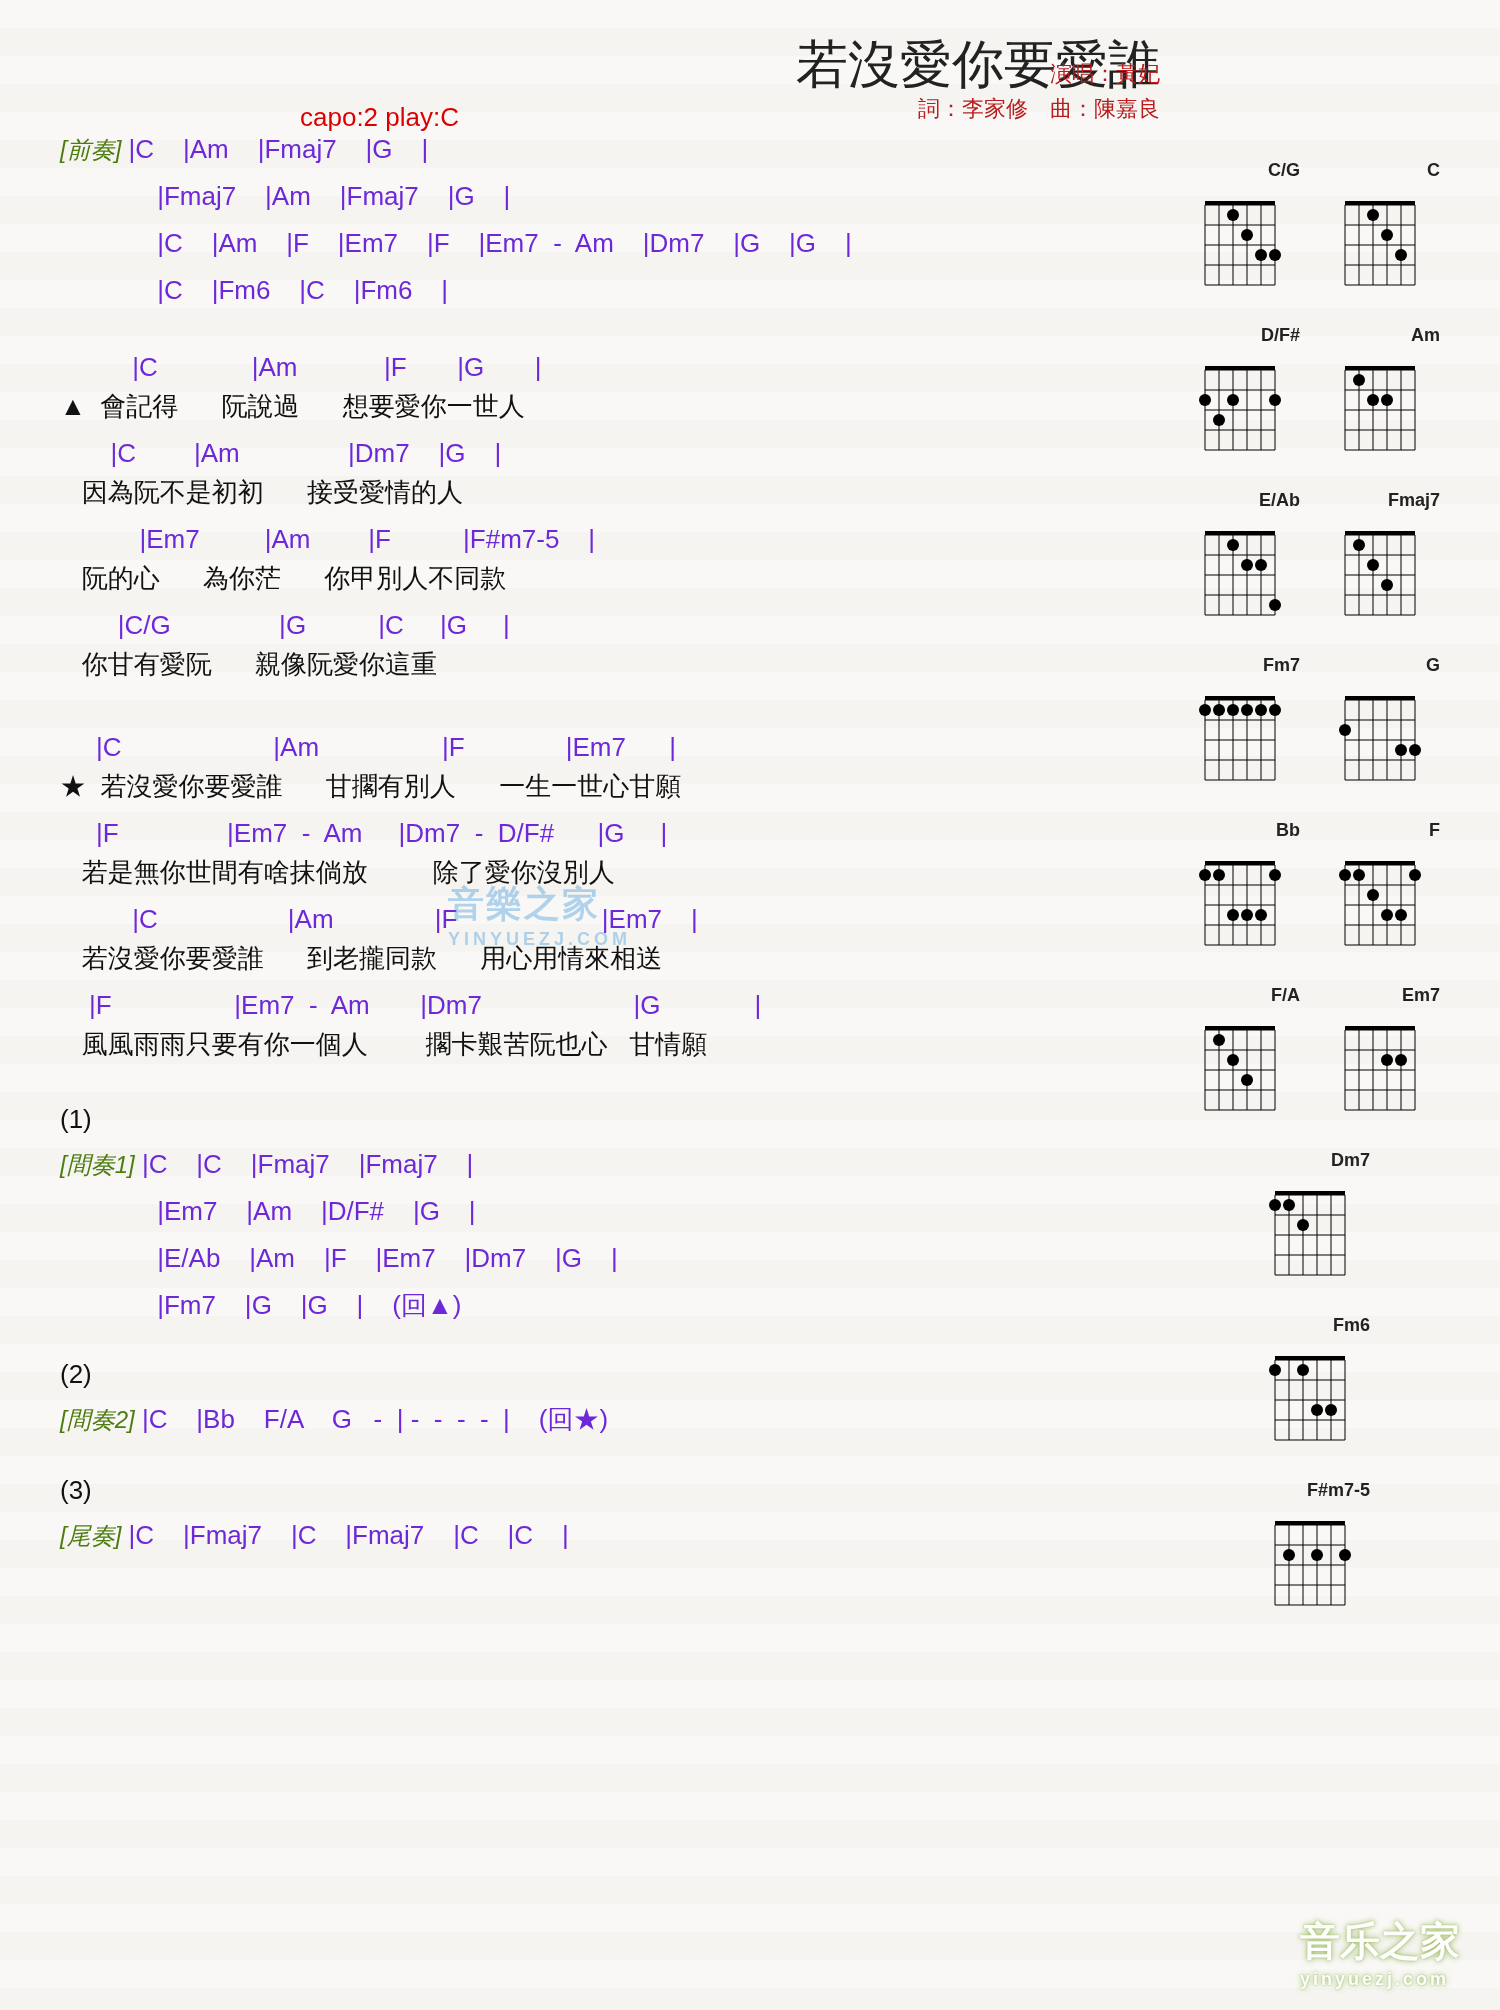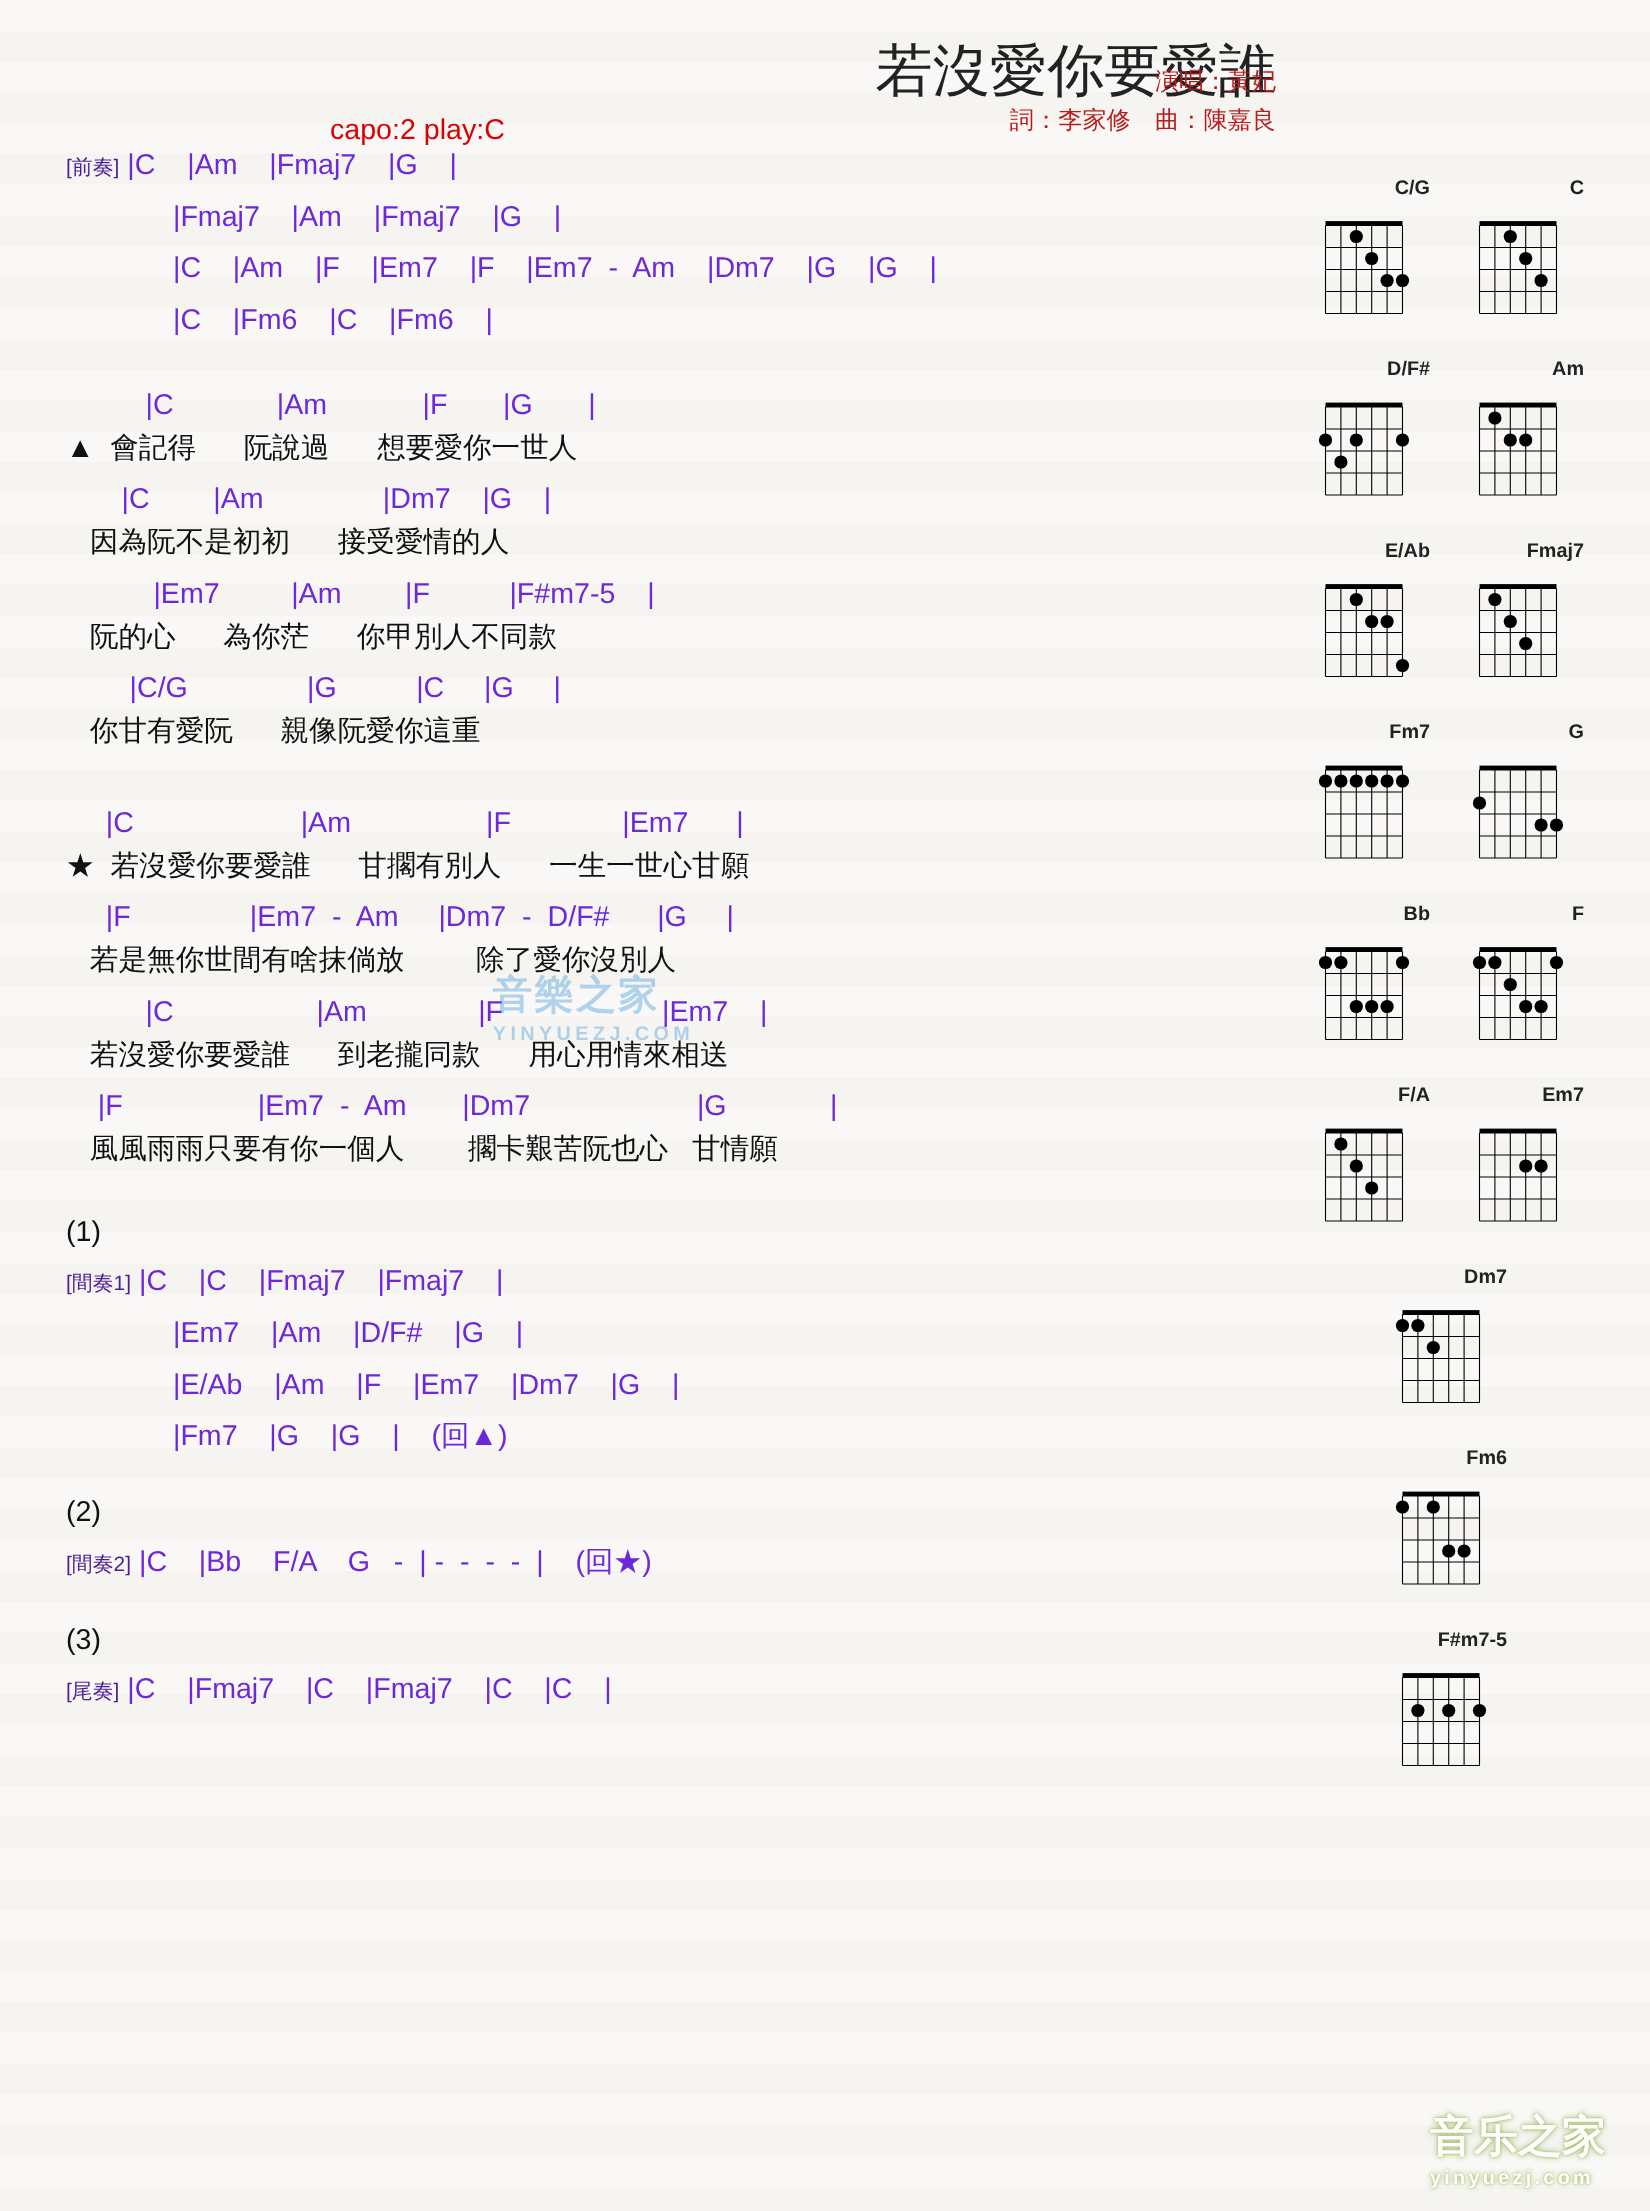--- a/index.html
+++ b/index.html
@@ -20,21 +20,21 @@
   .page { display: flex; }
   .main { flex: 1; padding-right: 20px; }
   .side { width: 260px; padding-top: 130px; }
 
   .header { position: relative; margin-bottom: 30px; }
   .title { font-size: 52px; text-align: right; font-weight: 400; margin-bottom: 8px; }
   .meta-left { position: absolute; left: 40px; top: 0; font-size: 22px; line-height: 1.4; }
   .meta-right { position: absolute; right: 0; top: 26px; font-size: 22px; text-align: right; line-height: 1.6; color: #b91c1c; }
   .capo { color: #d00; font-size: 26px; position: absolute; left: 240px; top: 72px; }
 
-  .section-mark { font-size: 19px; color: #4c1d95; display:inline; }
+  .section-mark { font-size: 24px; color: #4d7c0f; display:inline;font-style:italic; }
   .chord-line { font-size: 26px; color: #6d28d9; font-weight: 400; white-space: pre; line-height: 1.5; margin-top: 8px; }
   .lyric-line { font-size: 26px; color: #111; white-space: pre; line-height: 1.5; margin-bottom: 6px; }
   .row { margin-bottom: 2px; }
   .black { color: #111; }
   .indent { padding-left: 90px; }
 
   
   .diagram-grid { display: grid; grid-template-columns: 120px 120px; gap: 30px 20px; }
   .diagram-col { display: grid; grid-template-columns: 120px; gap: 30px; justify-content: center; }
   .diagram { text-align: right; }

